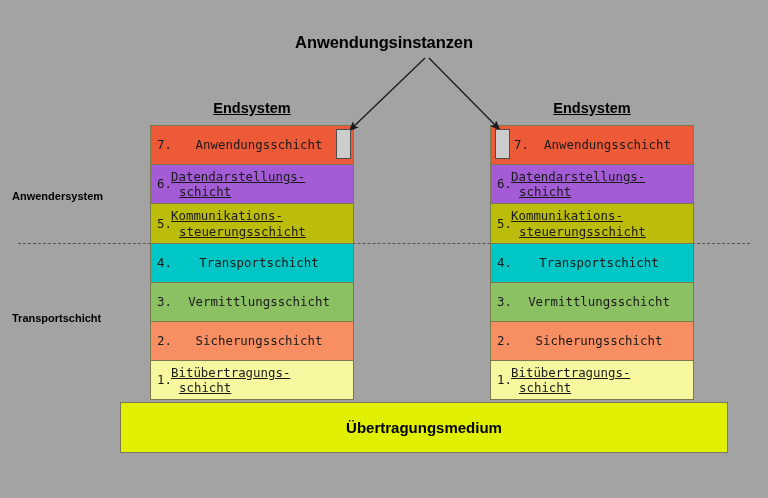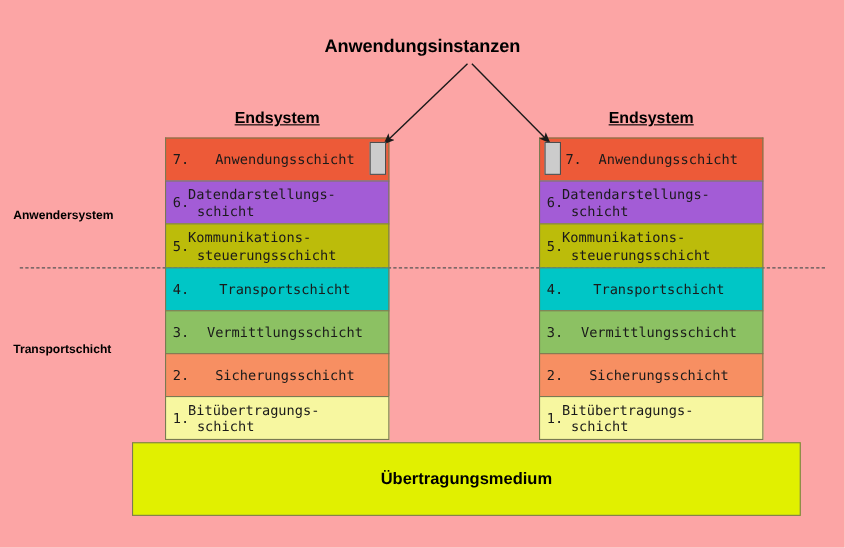--- a/index.html
+++ b/index.html
@@ -4,21 +4,21 @@
 <style>
   html, body {
     margin: 0;
     padding: 0;
     background: #ffffff;
   }
   #canvas {
     position: relative;
     width: 768px;
     height: 498px;
-    background: #fca5a5;
+    background: #a3a3a3;
     overflow: hidden;
     font-family: "Liberation Sans", sans-serif;
   }
 
   
   .divider {
     position: absolute;
     left: 18px;
     top: 243px;
     width: 732px;
@@ -98,20 +98,21 @@
     display: block;
     width: 100%;
     padding-left: 14px;
     text-align: center;
   }
   .layer .ltext-2line {
     display: block;
     width: 100%;
     padding-left: 16px;
     text-align: left;
+    text-decoration: underline;
   }
   .layer .ltext-2line .l2 {
     display: block;
     text-align: left;
     padding-left: 8px;
   }
 
   .h40 { height: 39px; }
   .h41 { height: 40px; }
 
@@ -129,21 +130,21 @@
   }
   .inst-left  { left: 336px; top: 129px; }
   .inst-right { left: 495px; top: 129px; }
 
   
   .medium {
     position: absolute;
     left: 120px;
     top: 402px;
     width: 608px;
-    height: 67px;
+    height: 51px;
     box-sizing: border-box;
     border: 1px solid #7a7a52;
     display: flex;
     align-items: center;
     justify-content: center;
     font-size: 15px;
     font-weight: bold;
     color: #000000;
     z-index: 2;
   }

